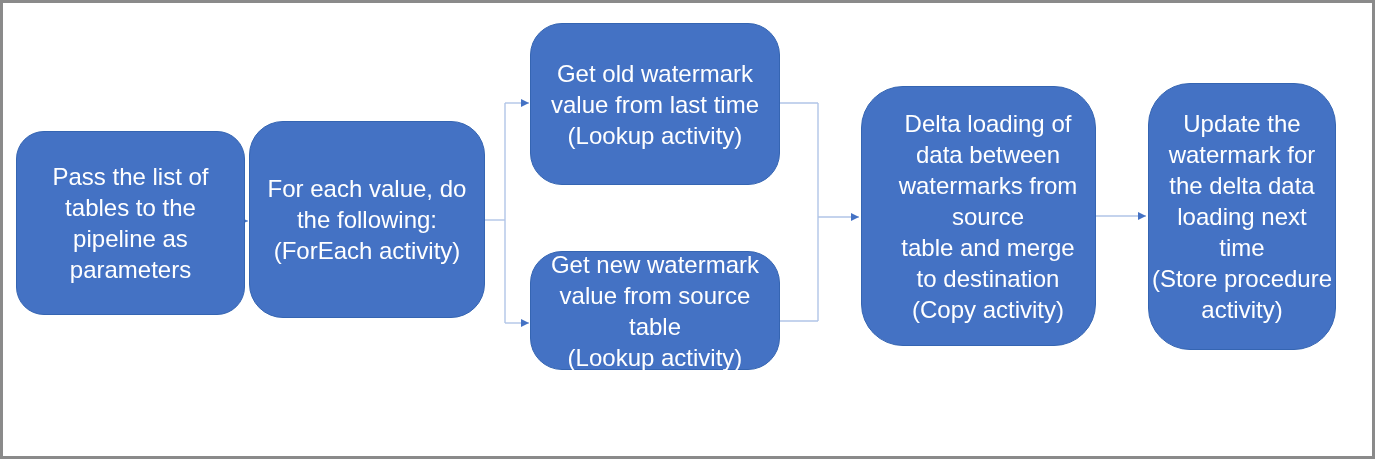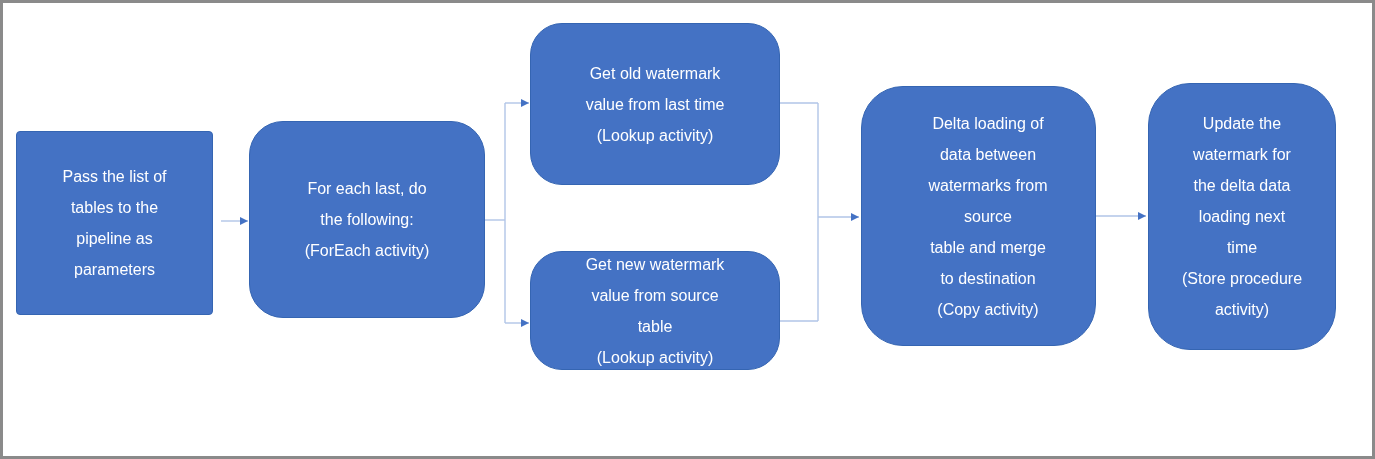--- a/index.html
+++ b/index.html
@@ -38,24 +38,24 @@
     background: var(--node-fill, #4472c4);
     border: 1.5px solid var(--node-border, #3565b2);
     color: var(--node-text, #ffffff);
     display: flex;
     align-items: center;
     justify-content: center;
     text-align: center;
   }
   .node-text {
     white-space: pre-line;
-    font-size: 16px;
+    font-size: 24px;
     line-height: 31px;
   }
-  .node-1 { left: 13px;  top: 128px; width: 197px; height: 184px; border-radius: 4px; }
+  .node-1 { left: 13px;  top: 128px; width: 229px; height: 184px; border-radius: 28px; }
   .node-2 { left: 246px; top: 118px; width: 236px; height: 197px; border-radius: 34px; }
   .node-3 { left: 527px; top: 20px;  width: 250px; height: 162px; border-radius: 32px; }
   .node-4 { left: 527px; top: 248px; width: 250px; height: 119px; border-radius: 32px; }
   .node-5 { left: 858px; top: 83px;  width: 235px; height: 260px; border-radius: 42px; padding-left: 19px; }
   .node-6 { left: 1145px; top: 80px; width: 188px; height: 267px; border-radius: 42px; }
 </style>
 </head>
 <body>
 
 <div class="frame">
@@ -83,21 +83,21 @@
   </svg>
 
   <div class="node node-1">
     <div class="node-text">Pass the list of
 tables to the
 pipeline as
 parameters</div>
   </div>
 
   <div class="node node-2">
-    <div class="node-text">For each last, do
+    <div class="node-text">For each value, do
 the following:
 (ForEach activity)</div>
   </div>
 
   <div class="node node-3">
     <div class="node-text">Get old watermark
 value from last time
 (Lookup activity)</div>
   </div>
 

